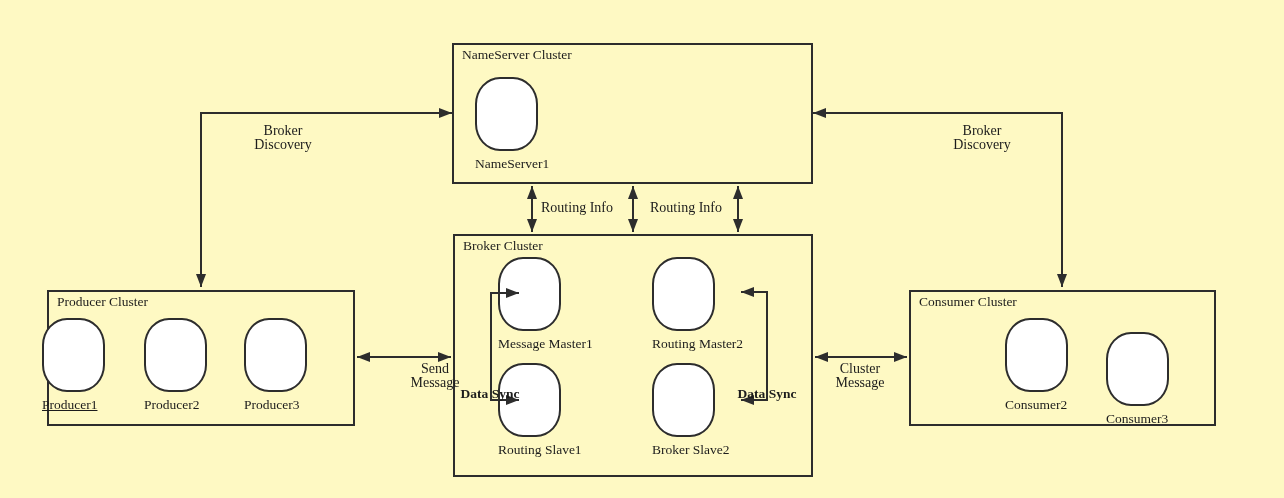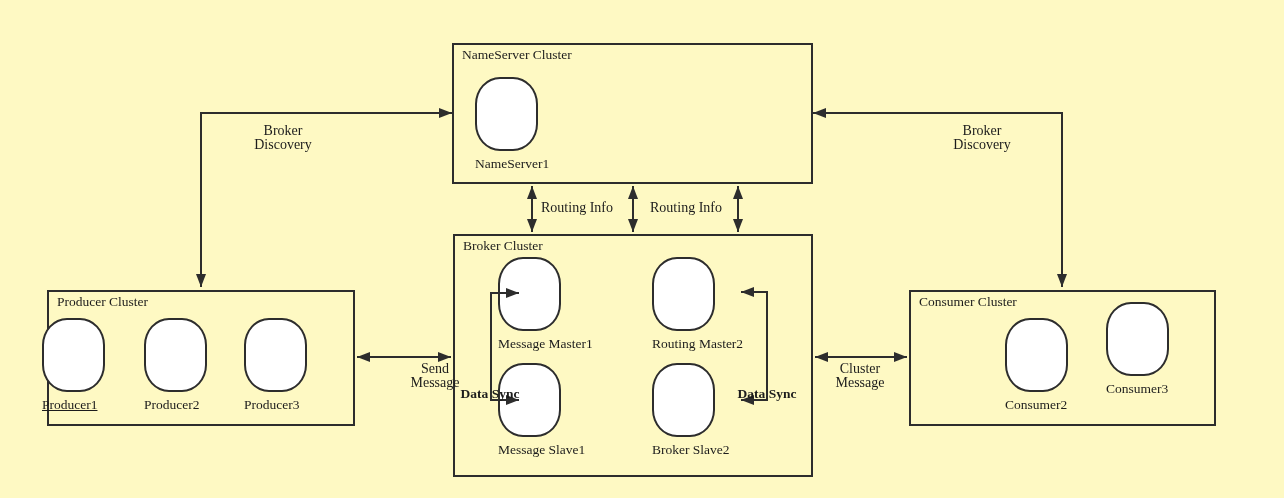--- a/index.html
+++ b/index.html
@@ -94,21 +94,21 @@
   <div class="node" style="left:498px; top:257px;">
     <div class="squircle"></div>
     <div class="node-label">Message Master1</div>
   </div>
   <div class="node" style="left:652px; top:257px;">
     <div class="squircle"></div>
     <div class="node-label">Routing Master2</div>
   </div>
   <div class="node" style="left:498px; top:363px;">
     <div class="squircle"></div>
-    <div class="node-label">Message Slave1</div>
+    <div class="node-label">Routing Slave1</div>
   </div>
   <div class="node" style="left:652px; top:363px;">
     <div class="squircle"></div>
     <div class="node-label">Broker Slave2</div>
   </div>
 
   <div class="cluster" style="left:47px; top:290px; width:308px; height:136px;">
     <div class="cluster-title">Producer Cluster</div>
   </div>
   <div class="node" style="left:42px; top:318px;text-decoration:underline;">
@@ -124,21 +124,21 @@
     <div class="node-label">Producer3</div>
   </div>
 
   <div class="cluster" style="left:909px; top:290px; width:307px; height:136px;">
     <div class="cluster-title">Consumer Cluster</div>
   </div>
   <div class="node" style="left:1005px; top:318px;">
     <div class="squircle"></div>
     <div class="node-label">Consumer2</div>
   </div>
-  <div class="node" style="left:1106px; top:302px;">
+  <div class="node" style="left:1106px; top:332px;">
     <div class="squircle"></div>
     <div class="node-label">Consumer3</div>
   </div>
 
   <svg class="edges" viewBox="0 0 1284 498">
     <defs>
       <marker id="arw" markerUnits="userSpaceOnUse" markerWidth="15" markerHeight="12" refX="14" refY="6" orient="auto-start-reverse">
         <path d="M1,1 L14,6 L1,11 Z" fill="#2d2d2d"></path>
       </marker>
     </defs>

